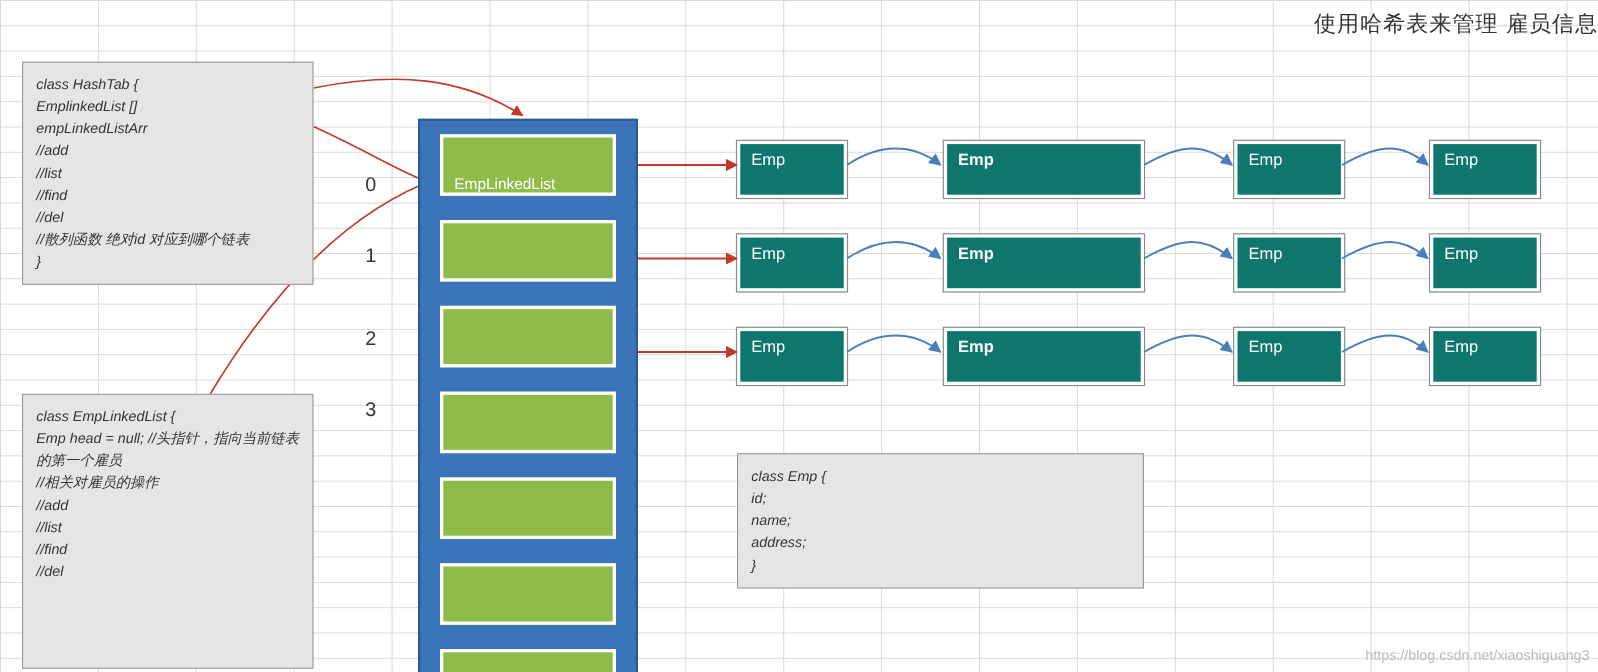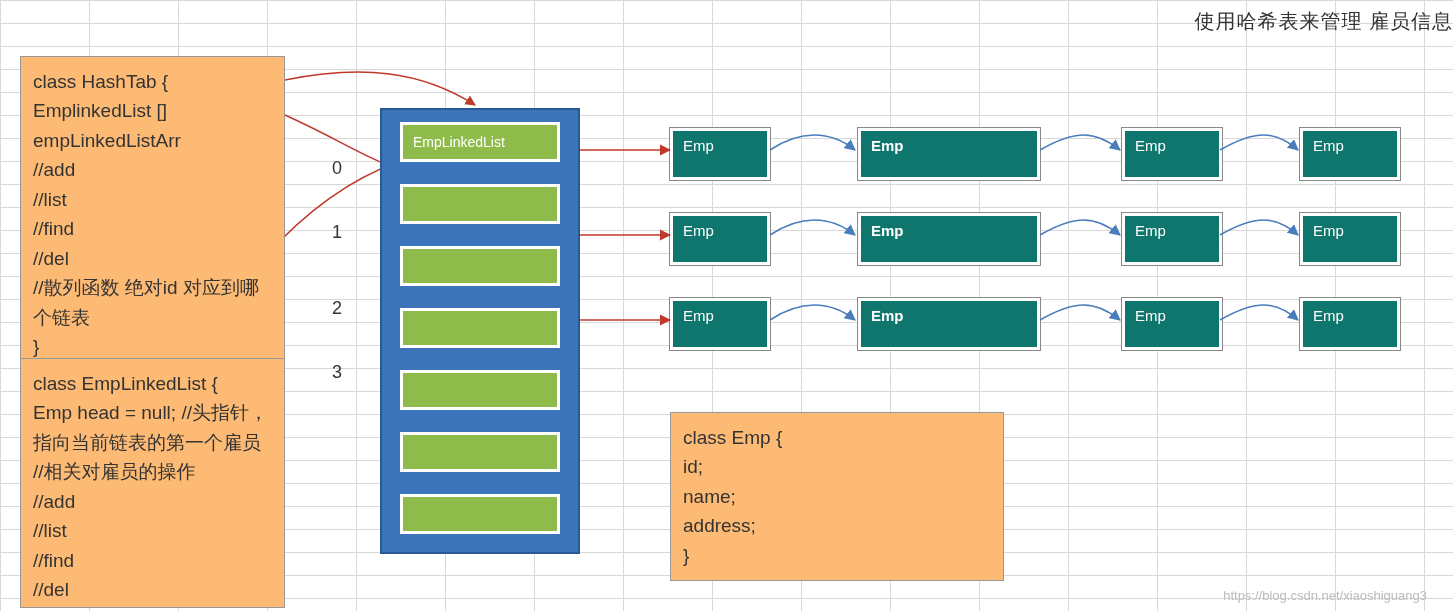--- a/index.html
+++ b/index.html
@@ -24,65 +24,66 @@
     z-index: 0;
   }
   .layer { position: absolute; z-index: 2; }
   .title {
     left: 0; right: 0; top: 8px;
     text-align: right;
     font-size: 20px;
     letter-spacing: 1px;
   }
   .code-box {
-    background: #fdba74;
+    background: #e5e5e5;
     border: 1px solid #999;
     padding: 10px 12px;
     line-height: 1.55;
-    font-size: 19px;
+    font-size: 13px;
     white-space: pre-line;
+    font-style: italic;
   }
   .hash-array {
     background: #3b74b9;
     border: 2px solid #2a5a95;
     padding: 12px 18px 18px 18px;
     display: flex;
     flex-direction: column;
     gap: 22px;
   }
   .slot {
     width: 160px;
-    height: 40px;
+    height: 56px;
     background: #8fbb4a;
     border: 3px solid #fff;
     color: #fff;
     font-size: 14px;
     display: flex;
-    align-items: center;
+    align-items: flex-end;
     padding-left: 10px;
   }
   .idx {
     position: absolute;
     font-size: 18px;
     color: #333;
   }
   .emp-box {
     position: absolute;
     background: #0f766e;
     border: 3px solid #fff;
     box-shadow: 0 0 0 1px #888;
     color: #fff;
     font-size: 15px;
     padding: 6px 10px 0 10px;
     height: 52px;
   }
   .emp-box.bold { font-weight: 700; }
   .watermark {
     position: absolute;
-    right: 26px;
+    right: 8px;
     bottom: 8px;
     font-size: 13px;
     color: #bbb;
     z-index: 3;
   }
   svg.arrows { position:absolute; inset:0; width:1453px; height:611px; z-index:1; pointer-events:none; }
 </style>
 </head>
 <body>
 
@@ -165,19 +166,19 @@
 <div class="emp-box" style="left:670px; top:213px; width:100px;">Emp</div>
 <div class="emp-box bold" style="left:858px; top:213px; width:182px;">Emp</div>
 <div class="emp-box" style="left:1122px; top:213px; width:100px;">Emp</div>
 <div class="emp-box" style="left:1300px; top:213px; width:100px;">Emp</div>
 
 <div class="emp-box" style="left:670px; top:298px; width:100px;">Emp</div>
 <div class="emp-box bold" style="left:858px; top:298px; width:182px;">Emp</div>
 <div class="emp-box" style="left:1122px; top:298px; width:100px;">Emp</div>
 <div class="emp-box" style="left:1300px; top:298px; width:100px;">Emp</div>
 
-<div class="layer code-box" style="left:670px; top:412px; width:334px;">class Emp {
+<div class="layer code-box" style="left:670px; top:412px; width:370px;">class Emp {
  id;
   name;
   address;
   }</div>
 
 <div class="watermark">https://blog.csdn.net/xiaoshiguang3</div>
 
 </body></html>

